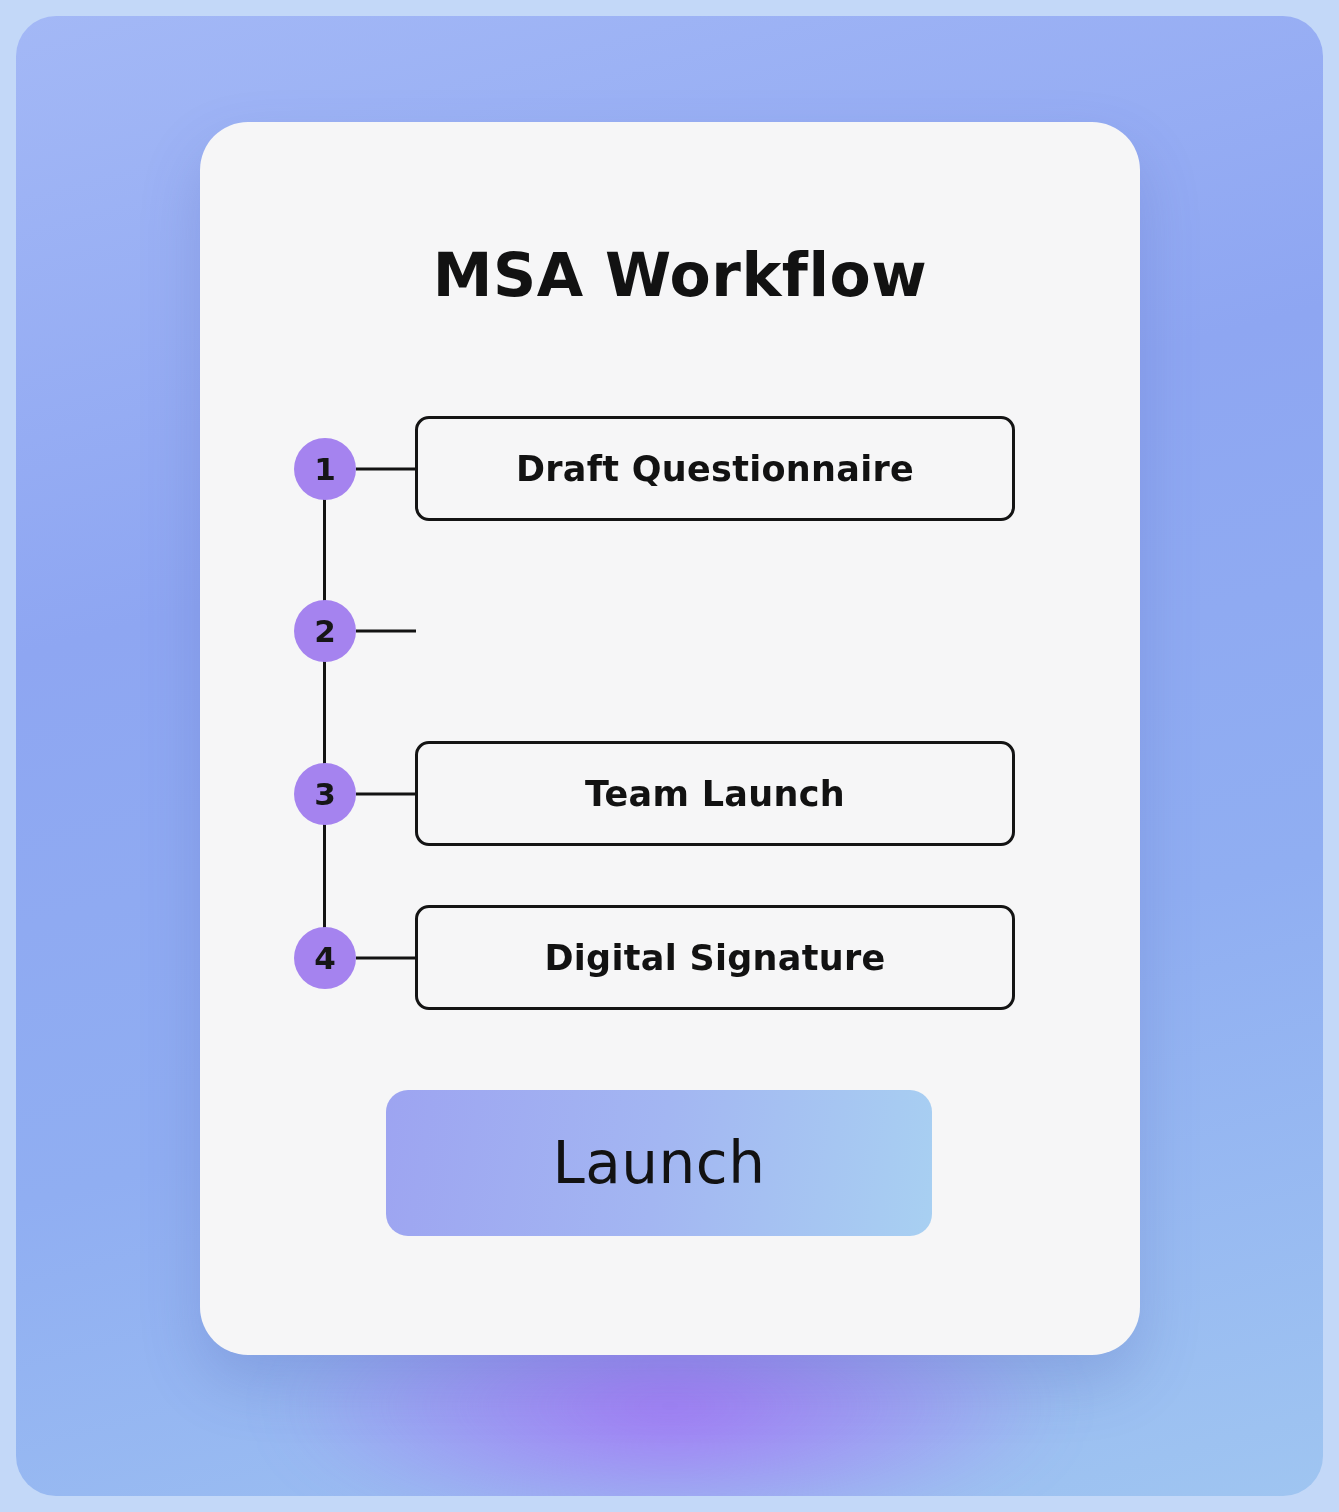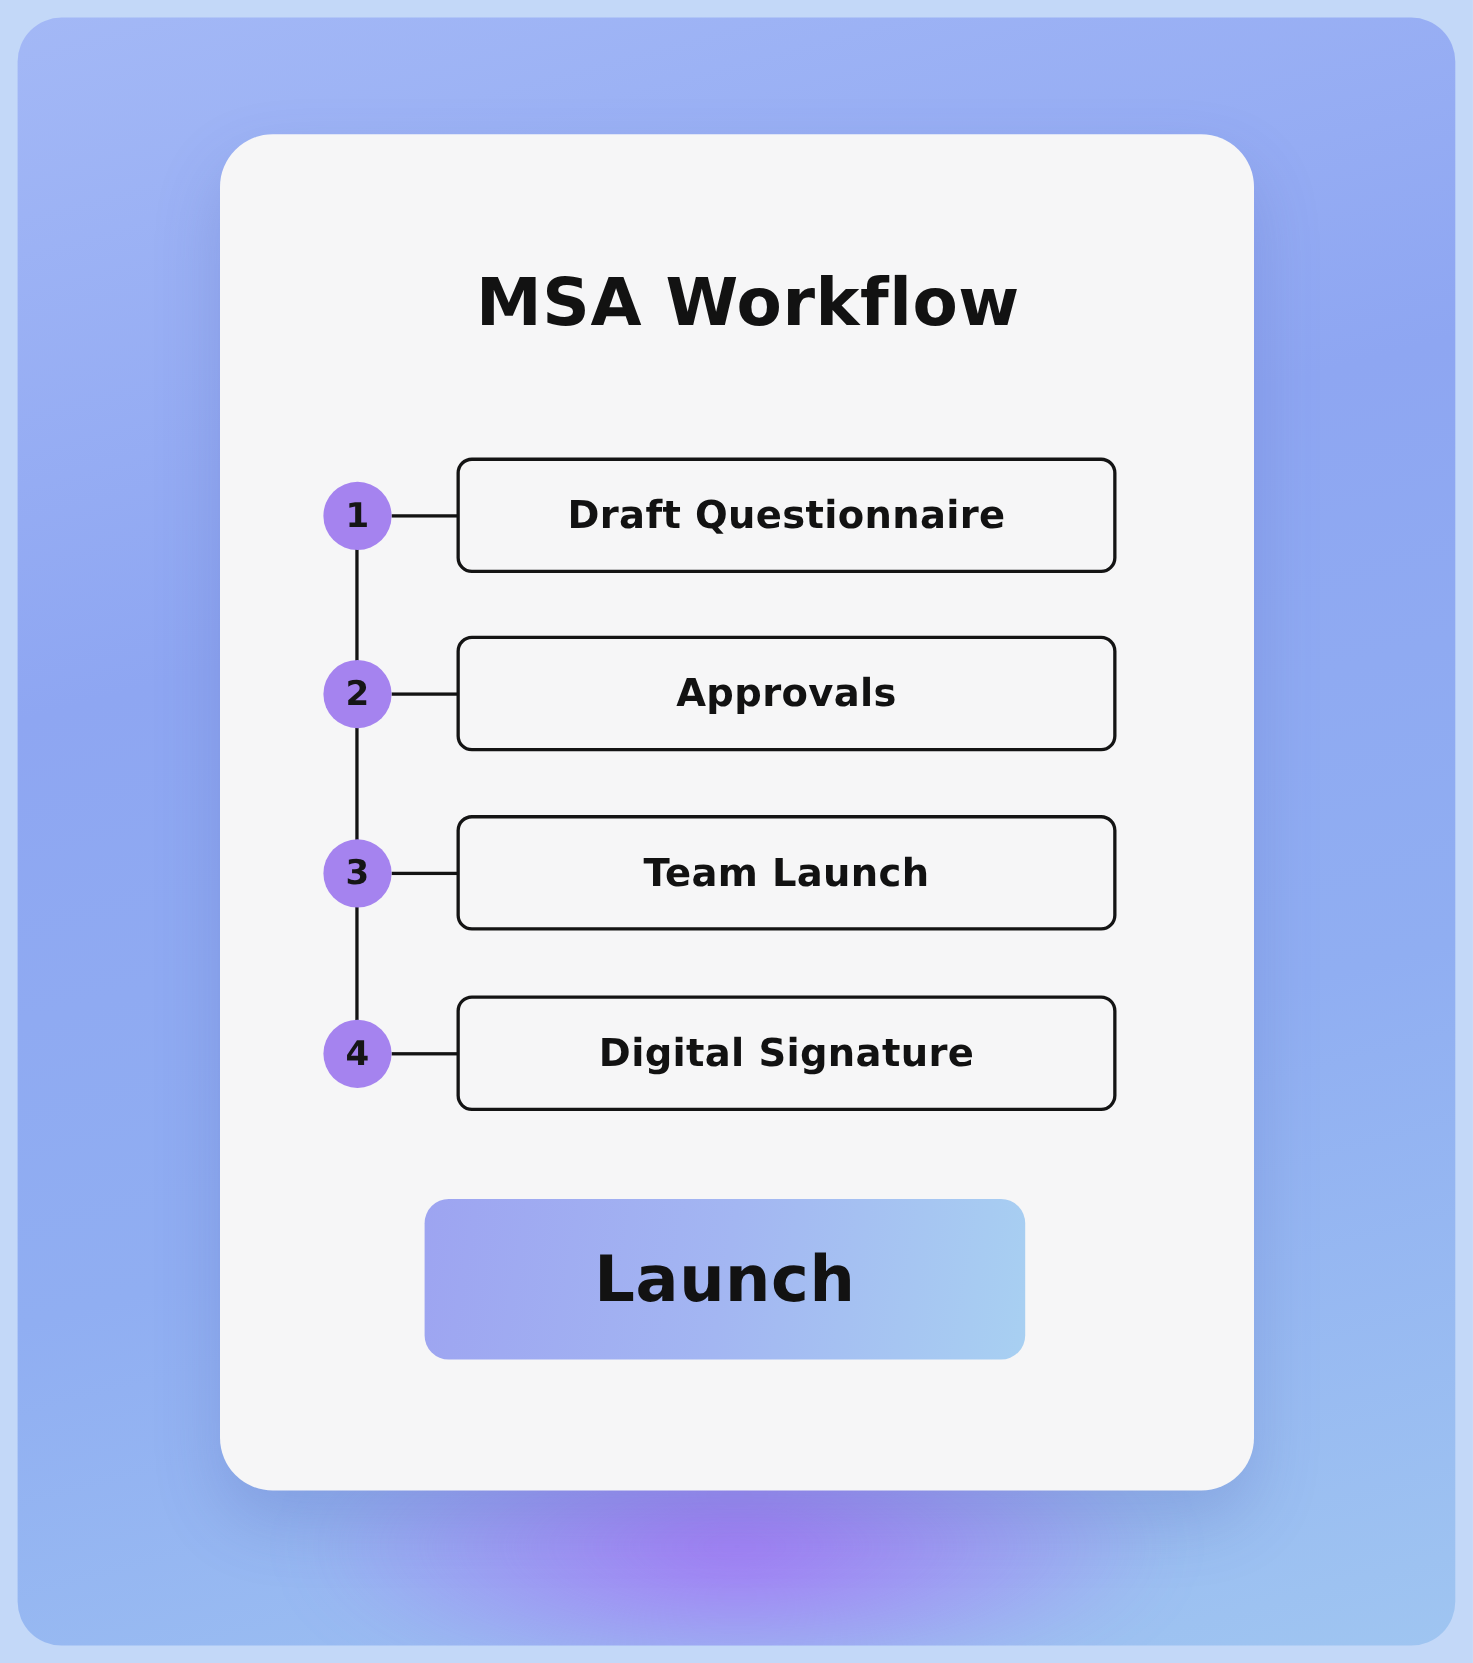--- a/index.html
+++ b/index.html
@@ -120,21 +120,21 @@
     width: 546px;
     height: 146px;
     border: none;
     border-radius: 22px;
     background: linear-gradient(100deg, #9da4f1 0%, #a3b6f2 50%, #a8d0f2 100%);
     display: flex;
     align-items: center;
     justify-content: center;
     font-family: "DejaVu Sans", "Liberation Sans", sans-serif;
     font-size: 58px;
-    font-weight: 700;
+    font-weight: 400;
     color: #121212;
     cursor: pointer;
     letter-spacing: 0.5px;
   }
 </style>
 </head>
 <body>
 
 <div class="frame">
   <div class="glow"></div>
@@ -149,23 +149,20 @@
         <div class="badge">1</div>
         <div class="h-line"></div>
         <div class="step-box">
           <span class="step-label">Draft Questionnaire</span>
         </div>
       </div>
 
       <div class="step step-2">
         <div class="badge">2</div>
         <div class="h-line"></div>
-        <div class="step-box">
-          <span class="step-label">Approvals</span>
-        </div>
       </div>
 
       <div class="step step-3">
         <div class="badge">3</div>
         <div class="h-line"></div>
         <div class="step-box">
           <span class="step-label">Team Launch</span>
         </div>
       </div>
 

